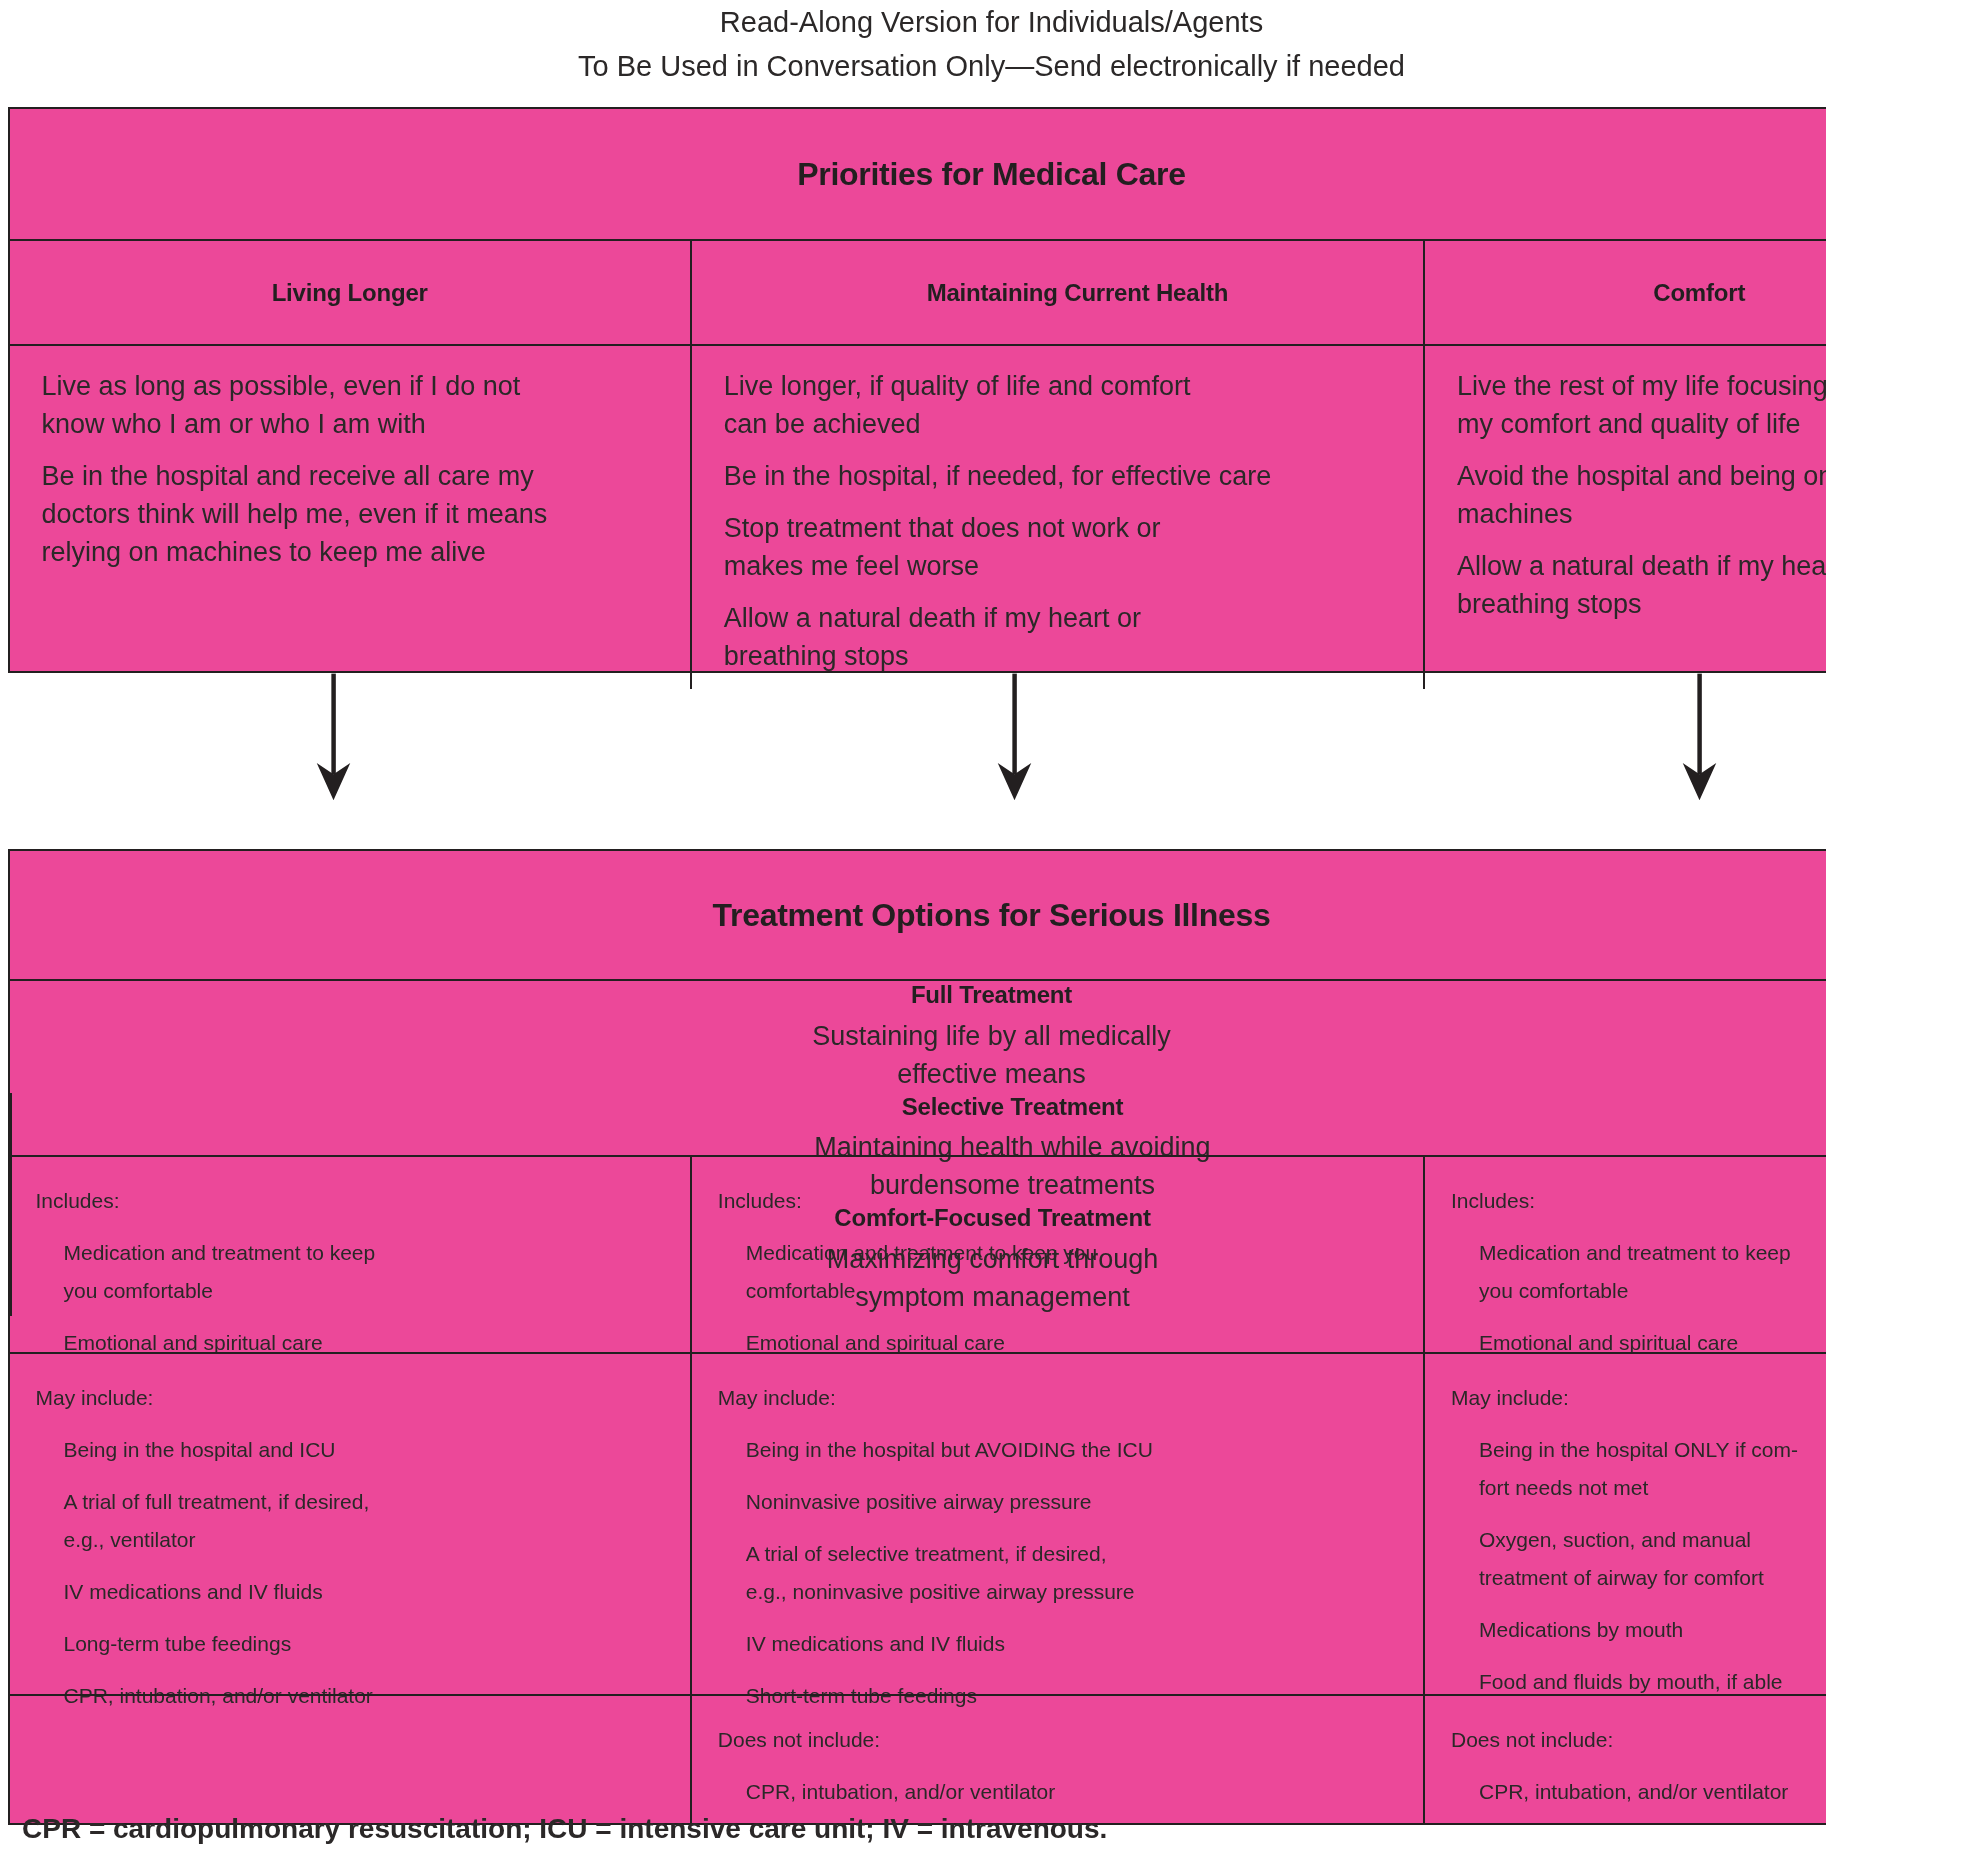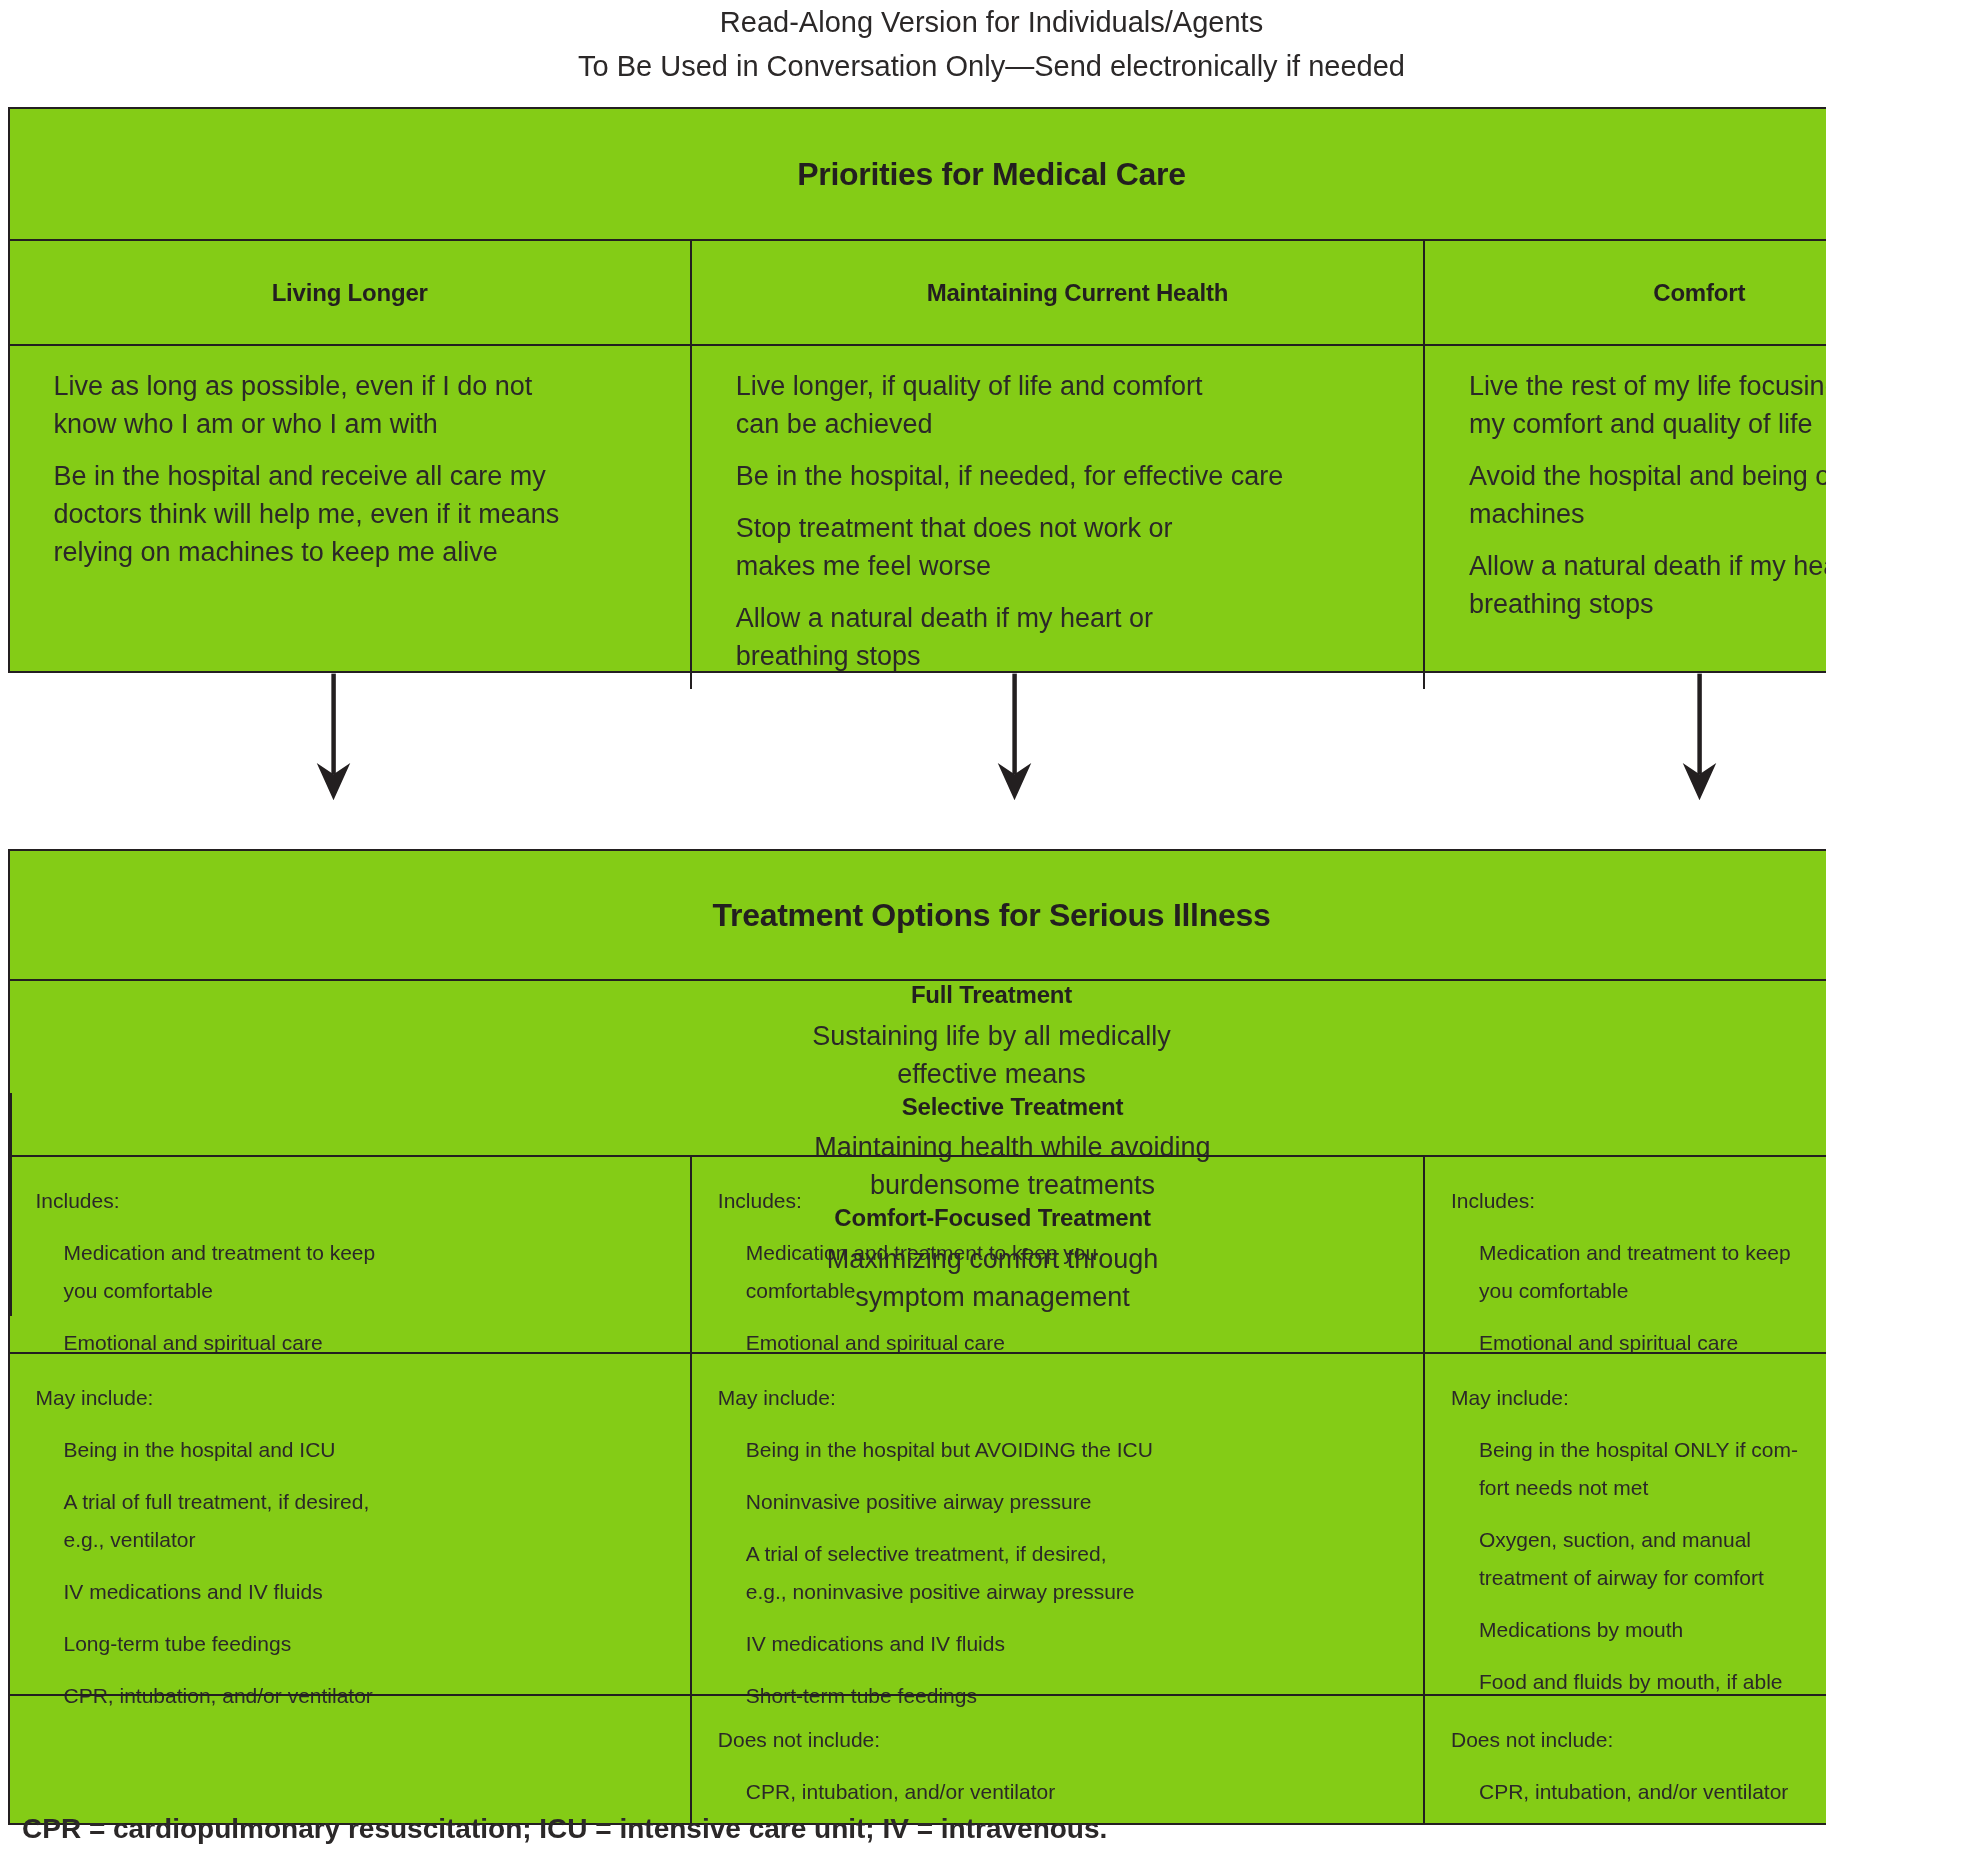--- a/index.html
+++ b/index.html
@@ -8,39 +8,39 @@
     width:1826px;height:1862px;
     background:#fff;
     font-family:"Liberation Sans","DejaVu Sans",sans-serif;
     color:#2b2828;
     overflow:hidden;
   }
   
   .doc-header{position:absolute;top:0;left:0;width:1983px;text-align:center;}
   .hline{font-size:29px;line-height:44px;color:#2b2828;}
   
-  .tbl{position:absolute;left:7.5px;width:1968px;border:2.8px solid #231f20;box-sizing:border-box;background:#84cc16;display:flex;flex-direction:column;}
+  .tbl{position:absolute;left:7.5px;width:1968px;border:2.8px solid #231f20;box-sizing:border-box;background:#ec4899;display:flex;flex-direction:column;}
   .tbl-priorities{top:107px;height:566px;}
   .tbl-treatment{top:849px;height:976px;}
   .row{display:flex;box-sizing:border-box;flex:0 0 auto;}
   .row + .row{border-top:2.8px solid #231f20;}
   .cell{box-sizing:border-box;}
   .cell + .cell{border-left:2.8px solid #231f20;}
   .c1{flex:0 0 34.64%;}
   .c2{flex:0 0 37.33%;padding-left:40px;}
   .c3{flex:1 1 auto;min-width:0;}
   .title-row{justify-content:center;align-items:center;}
   .tbl-title{font-size:32px;font-weight:bold;letter-spacing:-0.3px;color:#231f20;}
   .p-title-row{height:130px;}
   .p-header-row{height:105px;}
   .p-header-row .cell{display:flex;align-items:center;justify-content:center;}
   .col-head{font-size:24px;font-weight:bold;letter-spacing:-0.2px;color:#231f20;text-align:center;}
   .p-body-row{flex:1 1 auto;}
   .body-cell{padding:21px 24.5px 0 28px;font-size:27px;line-height:38px;}
-  .item{margin:0 0 14px 16px;white-space:pre-line;}
+  .item{margin:0 0 14px 4px;white-space:pre-line;}
   
   .arrow{position:absolute;top:673px;width:41px;height:128px;}
   .arrow svg{display:block;width:41px;height:128px;}
   .arrow-1{left:313px;}
   .arrow-2{left:994px;}
   .arrow-3{left:1679px;}
   
   .t-title-row{height:128px;}
   .t-header-row{height:176px;flex-direction:column;}
   .t-header-row .cell{display:flex;flex-direction:column;align-items:center;justify-content:center;text-align:center;}

